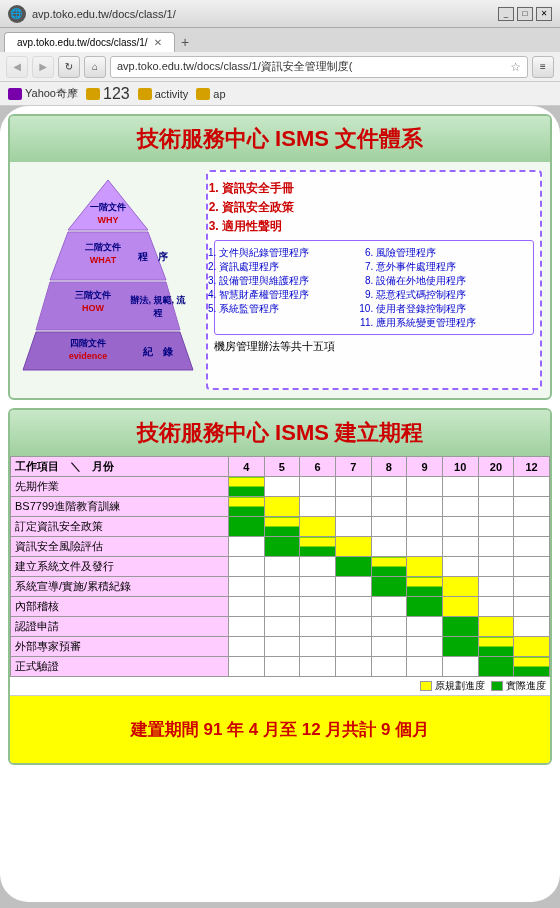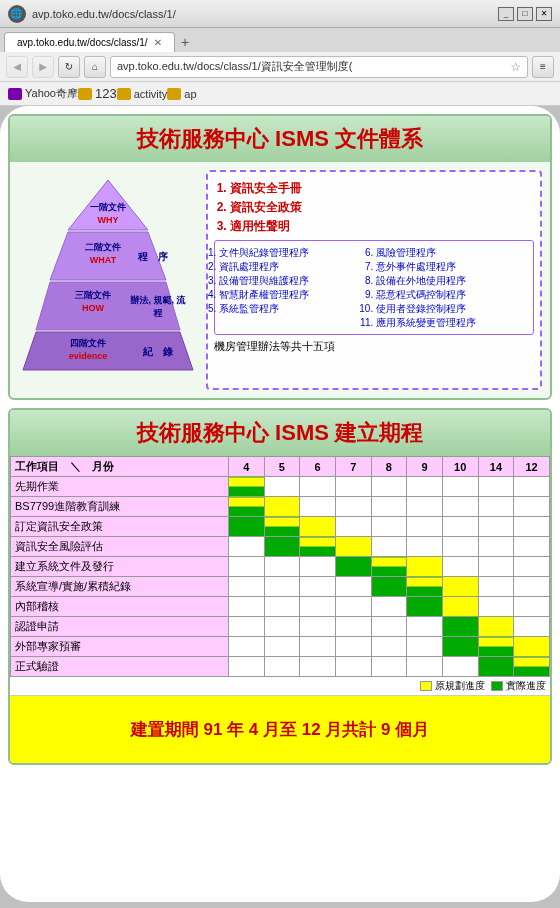--- a/index.html
+++ b/index.html
@@ -111,20 +111,21 @@
       flex: 1;
     }
     .star-icon { color: #888; font-size: 12px; }
     .bookmarks-bar {
       background: #f0f0f0;
       border-bottom: 1px solid #ccc;
       height: 24px;
       display: flex;
       align-items: center;
       padding: 0 8px;
+      gap: 8px;
     }
     .bookmark-item {
       font-size: 11px;
       color: #333;
       display: flex;
       align-items: center;
       gap: 3px;
       cursor: pointer;
     }
     .bookmark-icon {
@@ -202,21 +203,21 @@
       border-radius: 4px;
       padding: 6px;
       background: #fefefe;
     }
     .list-numbered {
       font-size: 12px;
       color: #cc0000;
       font-weight: bold;
     }
     .list-numbered li {
-      margin: 2px 16px;
+      margin: 2px 8px;
       line-height: 1.4;
     }
     .list-subtext {
       margin-top: 6px;
       border: 1px solid #9966ff;
       border-radius: 3px;
       padding: 4px;
     }
     .list-subtext-cols {
       display: flex;
@@ -341,21 +342,21 @@
   <div class="nav-btn">≡</div>
 </div>
 
 <div class="bookmarks-bar">
   <div class="bookmark-item">
     <div class="bookmark-icon" style="background:#7700aa;width:14px;height:12px;border-radius:2px;"></div>
     <span style="font-size:11px;">Yahoo奇摩</span>
   </div>
   <div class="bookmark-item">
     <div class="bookmark-icon"></div>
-    <span style="font-size:13px;">123</span>
+    <span style="font-size:16px;">123</span>
   </div>
   <div class="bookmark-item">
     <div class="bookmark-icon"></div>
     <span style="font-size:11px;">activity</span>
   </div>
   <div class="bookmark-item">
     <div class="bookmark-icon"></div>
     <span style="font-size:11px;">ap</span>
   </div>
 </div>
@@ -437,21 +438,21 @@
       <thead>
         <tr>
           <th class="task-cell">工作項目　＼　月份</th>
           <th class="month-cell">4</th>
           <th class="month-cell">5</th>
           <th class="month-cell">6</th>
           <th class="month-cell">7</th>
           <th class="month-cell">8</th>
           <th class="month-cell">9</th>
           <th class="month-cell">10</th>
-          <th class="month-cell">14</th>
+          <th class="month-cell">20</th>
           <th class="month-cell">12</th>
         </tr>
       </thead>
       <tbody id="gantt-body">
       <tr>
             <td class="task-cell">先期作業</td>
             <td style="background: linear-gradient(rgb(255, 255, 0) 50%, rgb(0, 170, 0) 50%); padding: 0px;">&nbsp;</td>
             <td style="background: white;">&nbsp;</td>
             <td style="background: white;">&nbsp;</td>
             <td style="background: white;">&nbsp;</td>

